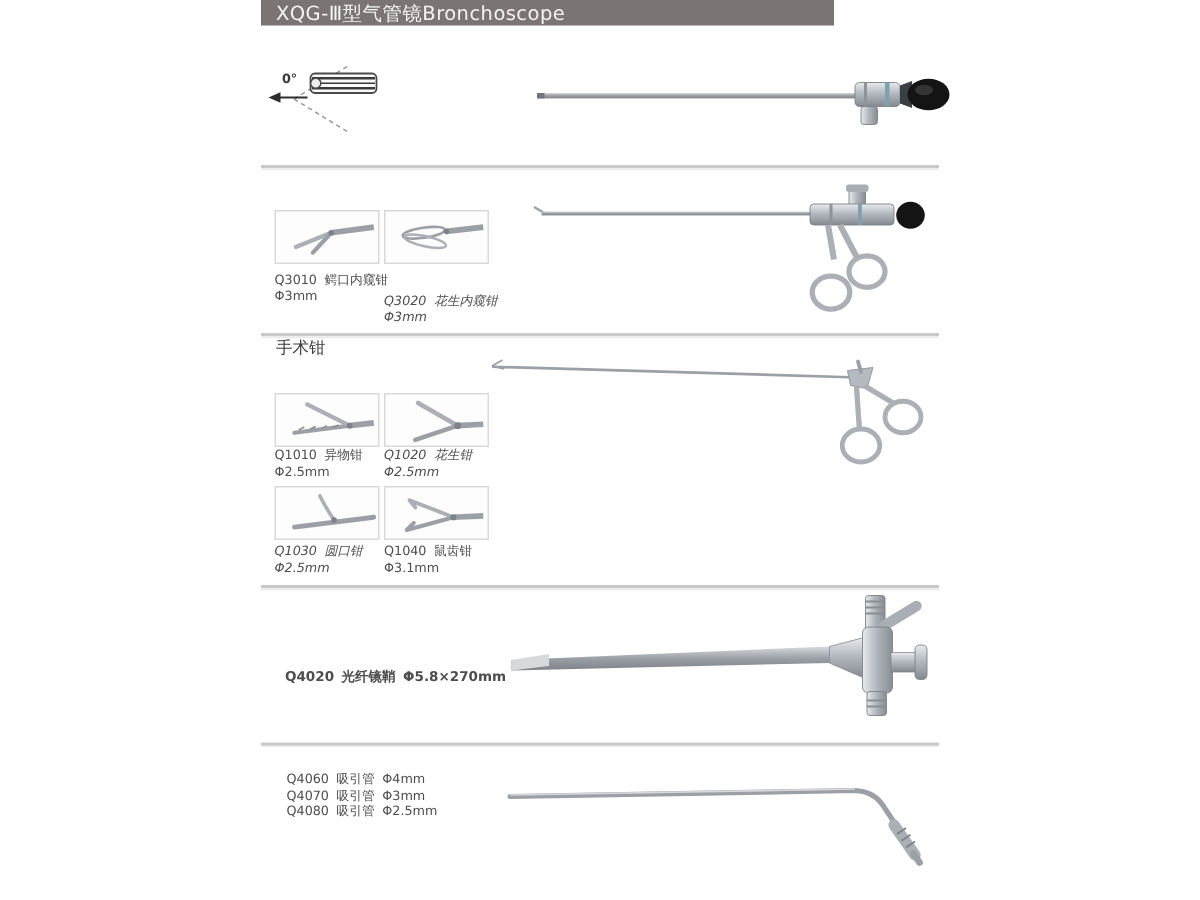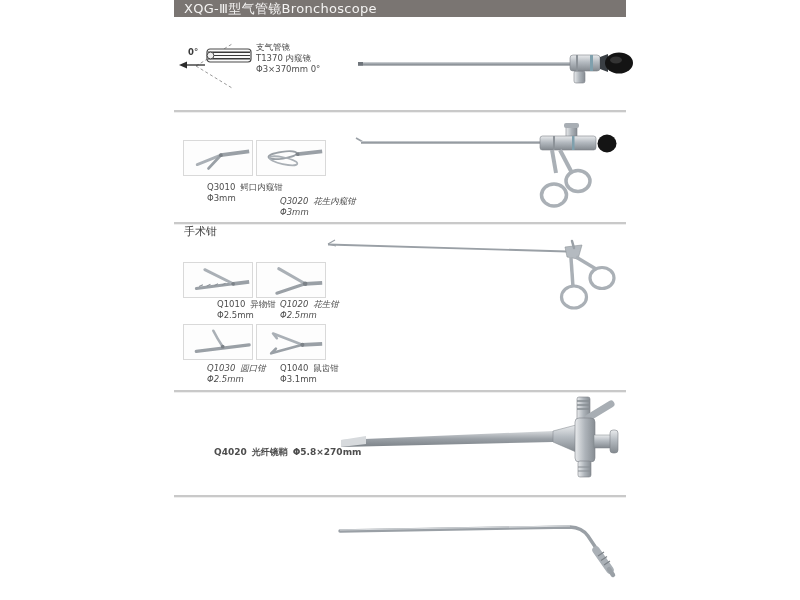--- a/index.html
+++ b/index.html
@@ -1,26 +1,26 @@
 <!DOCTYPE html>
 <html><head>
 <meta charset="utf-8">
 <style>
   html,body{margin:0;padding:0;background:#ffffff;}
   #page{position:relative;width:800px;height:600px;background:#ffffff;overflow:hidden;
         font-family:"DejaVu Sans","Liberation Sans",sans-serif;}
   .abs{position:absolute;}
   
-  .header-bar{left:174px;top:0;width:452px;height:17px;background:#7a7572;
+  .header-bar{left:174px;top:0;width:382px;height:17px;background:#7a7572;
               display:flex;align-items:center;padding-left:10px;box-sizing:border-box;}
   .header-bar span{color:#f4f3f2;font-size:13px;letter-spacing:.3px;white-space:nowrap;}
   
   .divider{left:174px;width:452px;height:2px;background:#c9c9c9;border-bottom:1px solid #eeeeee;}
   
-  .lbl{font-size:8.5px;color:#4d4d4d;line-height:10.5px;white-space:nowrap;margin-left:24px;}
+  .lbl{font-size:8.5px;color:#4d4d4d;line-height:10.5px;white-space:nowrap;}
   .lbl .code{margin-right:5px;}
   .lbl .spec{display:block;}
   .sec-heading{font-size:11px;font-weight:normal;color:#3c3c3c;}
   
   .pbox{width:70px;height:36px;background:#fdfdfd;border:1px solid #d9d9d9;box-sizing:border-box;}
   .pbox svg{display:block;width:100%;height:100%;}
   .spec-block div{font-size:8.5px;color:#4d4d4d;line-height:11px;white-space:nowrap;}
   svg{overflow:visible;}
 </style>
 </head>
@@ -61,25 +61,20 @@
   </svg>
 
   <svg class="abs" style="left:205px;top:46px;" width="48" height="20" viewBox="0 0 48 20">
     <rect x="2" y="3" width="44" height="13" rx="3" fill="#fbfbfb" stroke="#4a4a4a" stroke-width="1.2"></rect>
     <line x1="3" y1="6.2" x2="45" y2="6.2" stroke="#3b3b3b" stroke-width="1.6"></line>
     <line x1="3" y1="9.5" x2="45" y2="9.5" stroke="#3b3b3b" stroke-width="1"></line>
     <line x1="3" y1="12.8" x2="45" y2="12.8" stroke="#3b3b3b" stroke-width="1.6"></line>
     <circle cx="5.5" cy="9.5" r="3.4" fill="#efefef" stroke="#4a4a4a" stroke-width="1"></circle>
   </svg>
 
-  <div class="abs spec-block" style="left:256px;top:42px;">
-    <div>支气管镜</div>
-    <div>T1370 内窥镜</div>
-    <div>Φ3×370mm 0°</div>
-  </div>
 
   <svg class="abs" style="left:340px;top:40px;" width="300" height="55" viewBox="0 0 300 55">
     <rect x="18" y="22" width="216" height="3.6" fill="url(#rodg)"></rect>
     <rect x="18" y="22" width="5" height="3.6" fill="#6f757b"></rect>
     <rect x="234" y="31" width="11" height="12" rx="2" fill="url(#silvH)" stroke="#7c8288" stroke-width=".6"></rect>
     <rect x="230" y="15" width="30" height="16" rx="3" fill="url(#silv)" stroke="#7c8288" stroke-width=".6"></rect>
     <rect x="236" y="15" width="2" height="16" fill="#8d9399"></rect>
     <rect x="250" y="15" width="3" height="16" fill="#7fa0ad"></rect>
     <polygon points="260,17 268,14 268,32 260,29" fill="#3a3f44"></polygon>
     <ellipse cx="279" cy="23" rx="14" ry="10.5" fill="#141414"></ellipse>
@@ -153,21 +148,21 @@
     </svg>
   </div>
   <div class="abs pbox" style="left:256px;top:262px;">
     <svg viewBox="0 0 70 36">
       <path d="M68,21 L50,22" stroke="#9aa0a6" stroke-width="4" fill="none"></path>
       <path d="M50,22 L22,6" stroke="#aab0b6" stroke-width="3.2" fill="none" stroke-linecap="round"></path>
       <path d="M50,22 L20,32" stroke="#9aa0a6" stroke-width="3.2" fill="none" stroke-linecap="round"></path>
       <circle cx="50" cy="22" r="2.4" fill="#7c8288"></circle>
     </svg>
   </div>
-  <div class="abs lbl" style="left:193px;top:299px;">
+  <div class="abs lbl" style="left:183px;top:299px;">
     <span class="code">Q1010</span><span>异物钳</span>
     <span class="spec">Φ2.5mm</span>
   </div>
   <div class="abs lbl" style="left:256px;top:299px;font-style:italic;">
     <span class="code">Q1020</span><span>花生钳</span>
     <span class="spec">Φ2.5mm</span>
   </div>
 
   <div class="abs pbox" style="left:183px;top:324px;">
     <svg viewBox="0 0 70 36">
@@ -208,20 +203,31 @@
     <polygon points="223,36 246,30 246,57 223,47" fill="url(#silv)" stroke="#7c8288" stroke-width=".5"></polygon>
     <rect x="245" y="23" width="20" height="44" rx="4" fill="url(#silvH)" stroke="#7c8288" stroke-width=".6"></rect>
     <rect x="264" y="40" width="18" height="13" fill="url(#silv)" stroke="#7c8288" stroke-width=".5"></rect>
     <rect x="280" y="35" width="8" height="23" rx="3" fill="url(#silv)" stroke="#7c8288" stroke-width=".6"></rect>
     <rect x="248" y="66" width="13" height="16" rx="2" fill="url(#silvH)" stroke="#7c8288" stroke-width=".6"></rect>
     <path d="M248,72 h13 M248,76 h13" stroke="#878d93" stroke-width="1.2"></path>
   </svg>
 
   <div class="abs divider" style="top:495px;"></div>
 
+  <div class="abs" style="left:191px;top:515px;">
+    <div class="lbl">
+      <span class="code">Q4060</span><span class="code">吸引管</span><span>Φ4mm</span>
+    </div>
+    <div class="lbl">
+      <span class="code">Q4070</span><span class="code">吸引管</span><span>Φ3mm</span>
+    </div>
+    <div class="lbl">
+      <span class="code">Q4080</span><span class="code">吸引管</span><span>Φ2.5mm</span>
+    </div>
+  </div>
 
   <svg class="abs" style="left:330px;top:510px;" width="290" height="75" viewBox="0 0 290 75">
     <path d="M10,21 L240,17 Q252,17.5 258,26 L268,41" fill="none" stroke="#9aa0a6" stroke-width="3.4" stroke-linecap="round"></path>
     <path d="M10,20 L240,16" fill="none" stroke="#d7dadd" stroke-width="1.1"></path>
     <path d="M266,40 L280,60" stroke="#aab0b6" stroke-width="7.5" stroke-linecap="round"></path>
     <path d="M268,46 l6,-4 M271,50.5 l6,-4 M274,55 l6,-4" stroke="#7c8288" stroke-width="1.2"></path>
     <path d="M279,59 l4,6" stroke="#9aa0a6" stroke-width="4.5" stroke-linecap="round"></path>
   </svg>
 
 </div>

